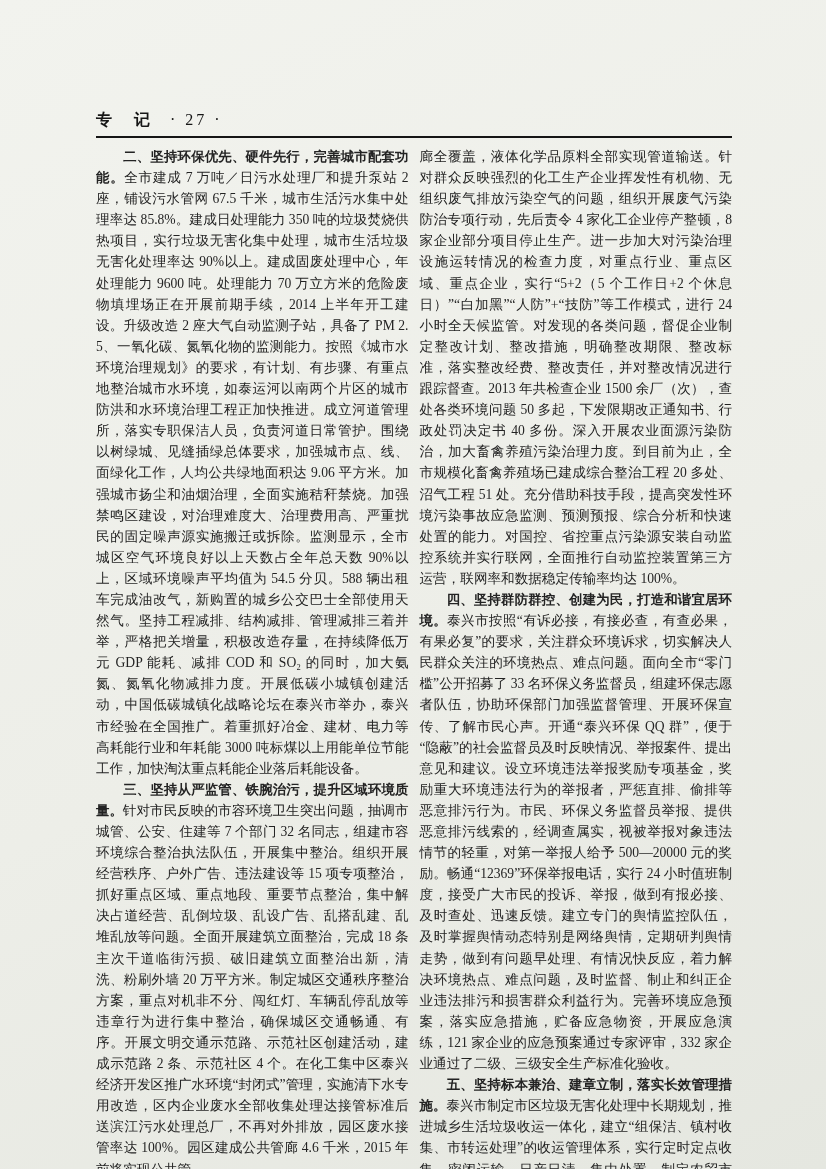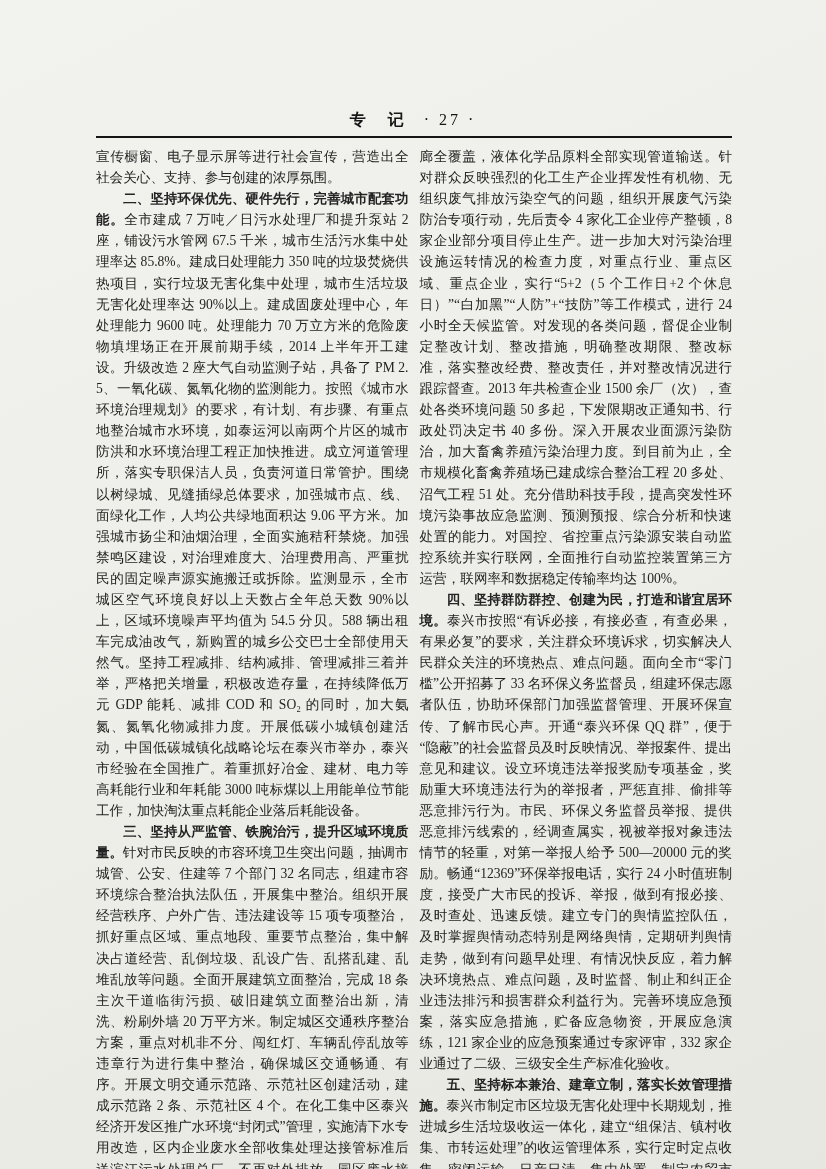--- a/index.html
+++ b/index.html
@@ -20,21 +20,21 @@
     height: 1169px;
     box-sizing: border-box;
   }
   .content {
     position: absolute;
     left: 96px;
     top: 108px;
     width: 636px;
   }
   .page-header {
-    text-align: center;
+    text-align: left;
     font-size: 16px;
     letter-spacing: 3px;
     color: #161616;
     padding-right: 2px;
     height: 24px;
     line-height: 24px;
   }
   .page-header .sect {
     font-weight: 600;
   }
@@ -83,21 +83,20 @@
     <div class="page-header">
       <span class="sect">专　记</span>
       <span class="pageno">· 27 ·</span>
     </div>
 
     <div class="header-rule"></div>
 
     <div class="columns">
 
       <div class="col">
-        <p><span>宣传橱窗、电子显示屏等进行社会宣传，营造出全社会关心、支持、参与创建的浓厚氛围。</span></p>
         <p class="indent"><b class="lead">二、坚持环保优先、硬件先行，完善城市配套功能。</b><span>全市建成 7 万吨／日污水处理厂和提升泵站 2 座，铺设污水管网 67.5 千米，城市生活污水集中处理率达 85.8%。建成日处理能力 350 吨的垃圾焚烧供热项目，实行垃圾无害化集中处理，城市生活垃圾无害化处理率达 90%以上。建成固废处理中心，年处理能力 9600 吨。处理能力 70 万立方米的危险废物填埋场正在开展前期手续，2014 上半年开工建设。升级改造 2 座大气自动监测子站，具备了 PM 2.5、一氧化碳、氮氧化物的监测能力。按照《城市水环境治理规划》的要求，有计划、有步骤、有重点地整治城市水环境，如泰运河以南两个片区的城市防洪和水环境治理工程正加快推进。成立河道管理所，落实专职保洁人员，负责河道日常管护。围绕以树绿城、见缝插绿总体要求，加强城市点、线、面绿化工作，人均公共绿地面积达 9.06 平方米。加强城市扬尘和油烟治理，全面实施秸秆禁烧。加强禁鸣区建设，对治理难度大、治理费用高、严重扰民的固定噪声源实施搬迁或拆除。监测显示，全市城区空气环境良好以上天数占全年总天数 90%以上，区域环境噪声平均值为 54.5 分贝。588 辆出租车完成油改气，新购置的城乡公交巴士全部使用天然气。坚持工程减排、结构减排、管理减排三着并举，严格把关增量，积极改造存量，在持续降低万元 GDP 能耗、减排 COD 和 SO₂ 的同时，加大氨氮、氮氧化物减排力度。开展低碳小城镇创建活动，中国低碳城镇化战略论坛在泰兴市举办，泰兴市经验在全国推广。着重抓好冶金、建材、电力等高耗能行业和年耗能 3000 吨标煤以上用能单位节能工作，加快淘汰重点耗能企业落后耗能设备。</span></p>
         <p class="indent"><b class="lead">三、坚持从严监管、铁腕治污，提升区域环境质量。</b><span>针对市民反映的市容环境卫生突出问题，抽调市城管、公安、住建等 7 个部门 32 名同志，组建市容环境综合整治执法队伍，开展集中整治。组织开展经营秩序、户外广告、违法建设等 15 项专项整治，抓好重点区域、重点地段、重要节点整治，集中解决占道经营、乱倒垃圾、乱设广告、乱搭乱建、乱堆乱放等问题。全面开展建筑立面整治，完成 18 条主次干道临街污损、破旧建筑立面整治出新，清洗、粉刷外墙 20 万平方米。制定城区交通秩序整治方案，重点对机非不分、闯红灯、车辆乱停乱放等违章行为进行集中整治，确保城区交通畅通、有序。开展文明交通示范路、示范社区创建活动，建成示范路 2 条、示范社区 4 个。在化工集中区泰兴经济开发区推广水环境“封闭式”管理，实施清下水专用改造，区内企业废水全部收集处理达接管标准后送滨江污水处理总厂，不再对外排放，园区废水接管率达 100%。园区建成公共管廊 4.6 千米，2015 年前将实现公共管</span></p>
       </div>
 
       <div class="col">
         <p><span>廊全覆盖，液体化学品原料全部实现管道输送。针对群众反映强烈的化工生产企业挥发性有机物、无组织废气排放污染空气的问题，组织开展废气污染防治专项行动，先后责令 4 家化工企业停产整顿，8 家企业部分项目停止生产。进一步加大对污染治理设施运转情况的检查力度，对重点行业、重点区域、重点企业，实行“5+2（5 个工作日+2 个休息日）”“白加黑”“人防”+“技防”等工作模式，进行 24 小时全天候监管。对发现的各类问题，督促企业制定整改计划、整改措施，明确整改期限、整改标准，落实整改经费、整改责任，并对整改情况进行跟踪督查。2013 年共检查企业 1500 余厂（次），查处各类环境问题 50 多起，下发限期改正通知书、行政处罚决定书 40 多份。深入开展农业面源污染防治，加大畜禽养殖污染治理力度。到目前为止，全市规模化畜禽养殖场已建成综合整治工程 20 多处、沼气工程 51 处。充分借助科技手段，提高突发性环境污染事故应急监测、预测预报、综合分析和快速处置的能力。对国控、省控重点污染源安装自动监控系统并实行联网，全面推行自动监控装置第三方运营，联网率和数据稳定传输率均达 100%。</span></p>
         <p class="indent"><b class="lead">四、坚持群防群控、创建为民，打造和谐宜居环境。</b><span>泰兴市按照“有诉必接，有接必查，有查必果，有果必复”的要求，关注群众环境诉求，切实解决人民群众关注的环境热点、难点问题。面向全市“零门槛”公开招募了 33 名环保义务监督员，组建环保志愿者队伍，协助环保部门加强监督管理、开展环保宣传、了解市民心声。开通“泰兴环保 QQ 群”，便于“隐蔽”的社会监督员及时反映情况、举报案件、提出意见和建议。设立环境违法举报奖励专项基金，奖励重大环境违法行为的举报者，严惩直排、偷排等恶意排污行为。市民、环保义务监督员举报、提供恶意排污线索的，经调查属实，视被举报对象违法情节的轻重，对第一举报人给予 500—20000 元的奖励。畅通“12369”环保举报电话，实行 24 小时值班制度，接受广大市民的投诉、举报，做到有报必接、及时查处、迅速反馈。建立专门的舆情监控队伍，及时掌握舆情动态特别是网络舆情，定期研判舆情走势，做到有问题早处理、有情况快反应，着力解决环境热点、难点问题，及时监督、制止和纠正企业违法排污和损害群众利益行为。完善环境应急预案，落实应急措施，贮备应急物资，开展应急演练，121 家企业的应急预案通过专家评审，332 家企业通过了二级、三级安全生产标准化验收。</span></p>
         <p class="indent"><b class="lead">五、坚持标本兼治、建章立制，落实长效管理措施。</b><span>泰兴市制定市区垃圾无害化处理中长期规划，推进城乡生活垃圾收运一体化，建立“组保洁、镇村收集、市转运处理”的收运管理体系，实行定时定点收集、密闭运输、日产日清、集中处置。制定农贸市场、住宅小区物业</span></p>
       </div>
 

